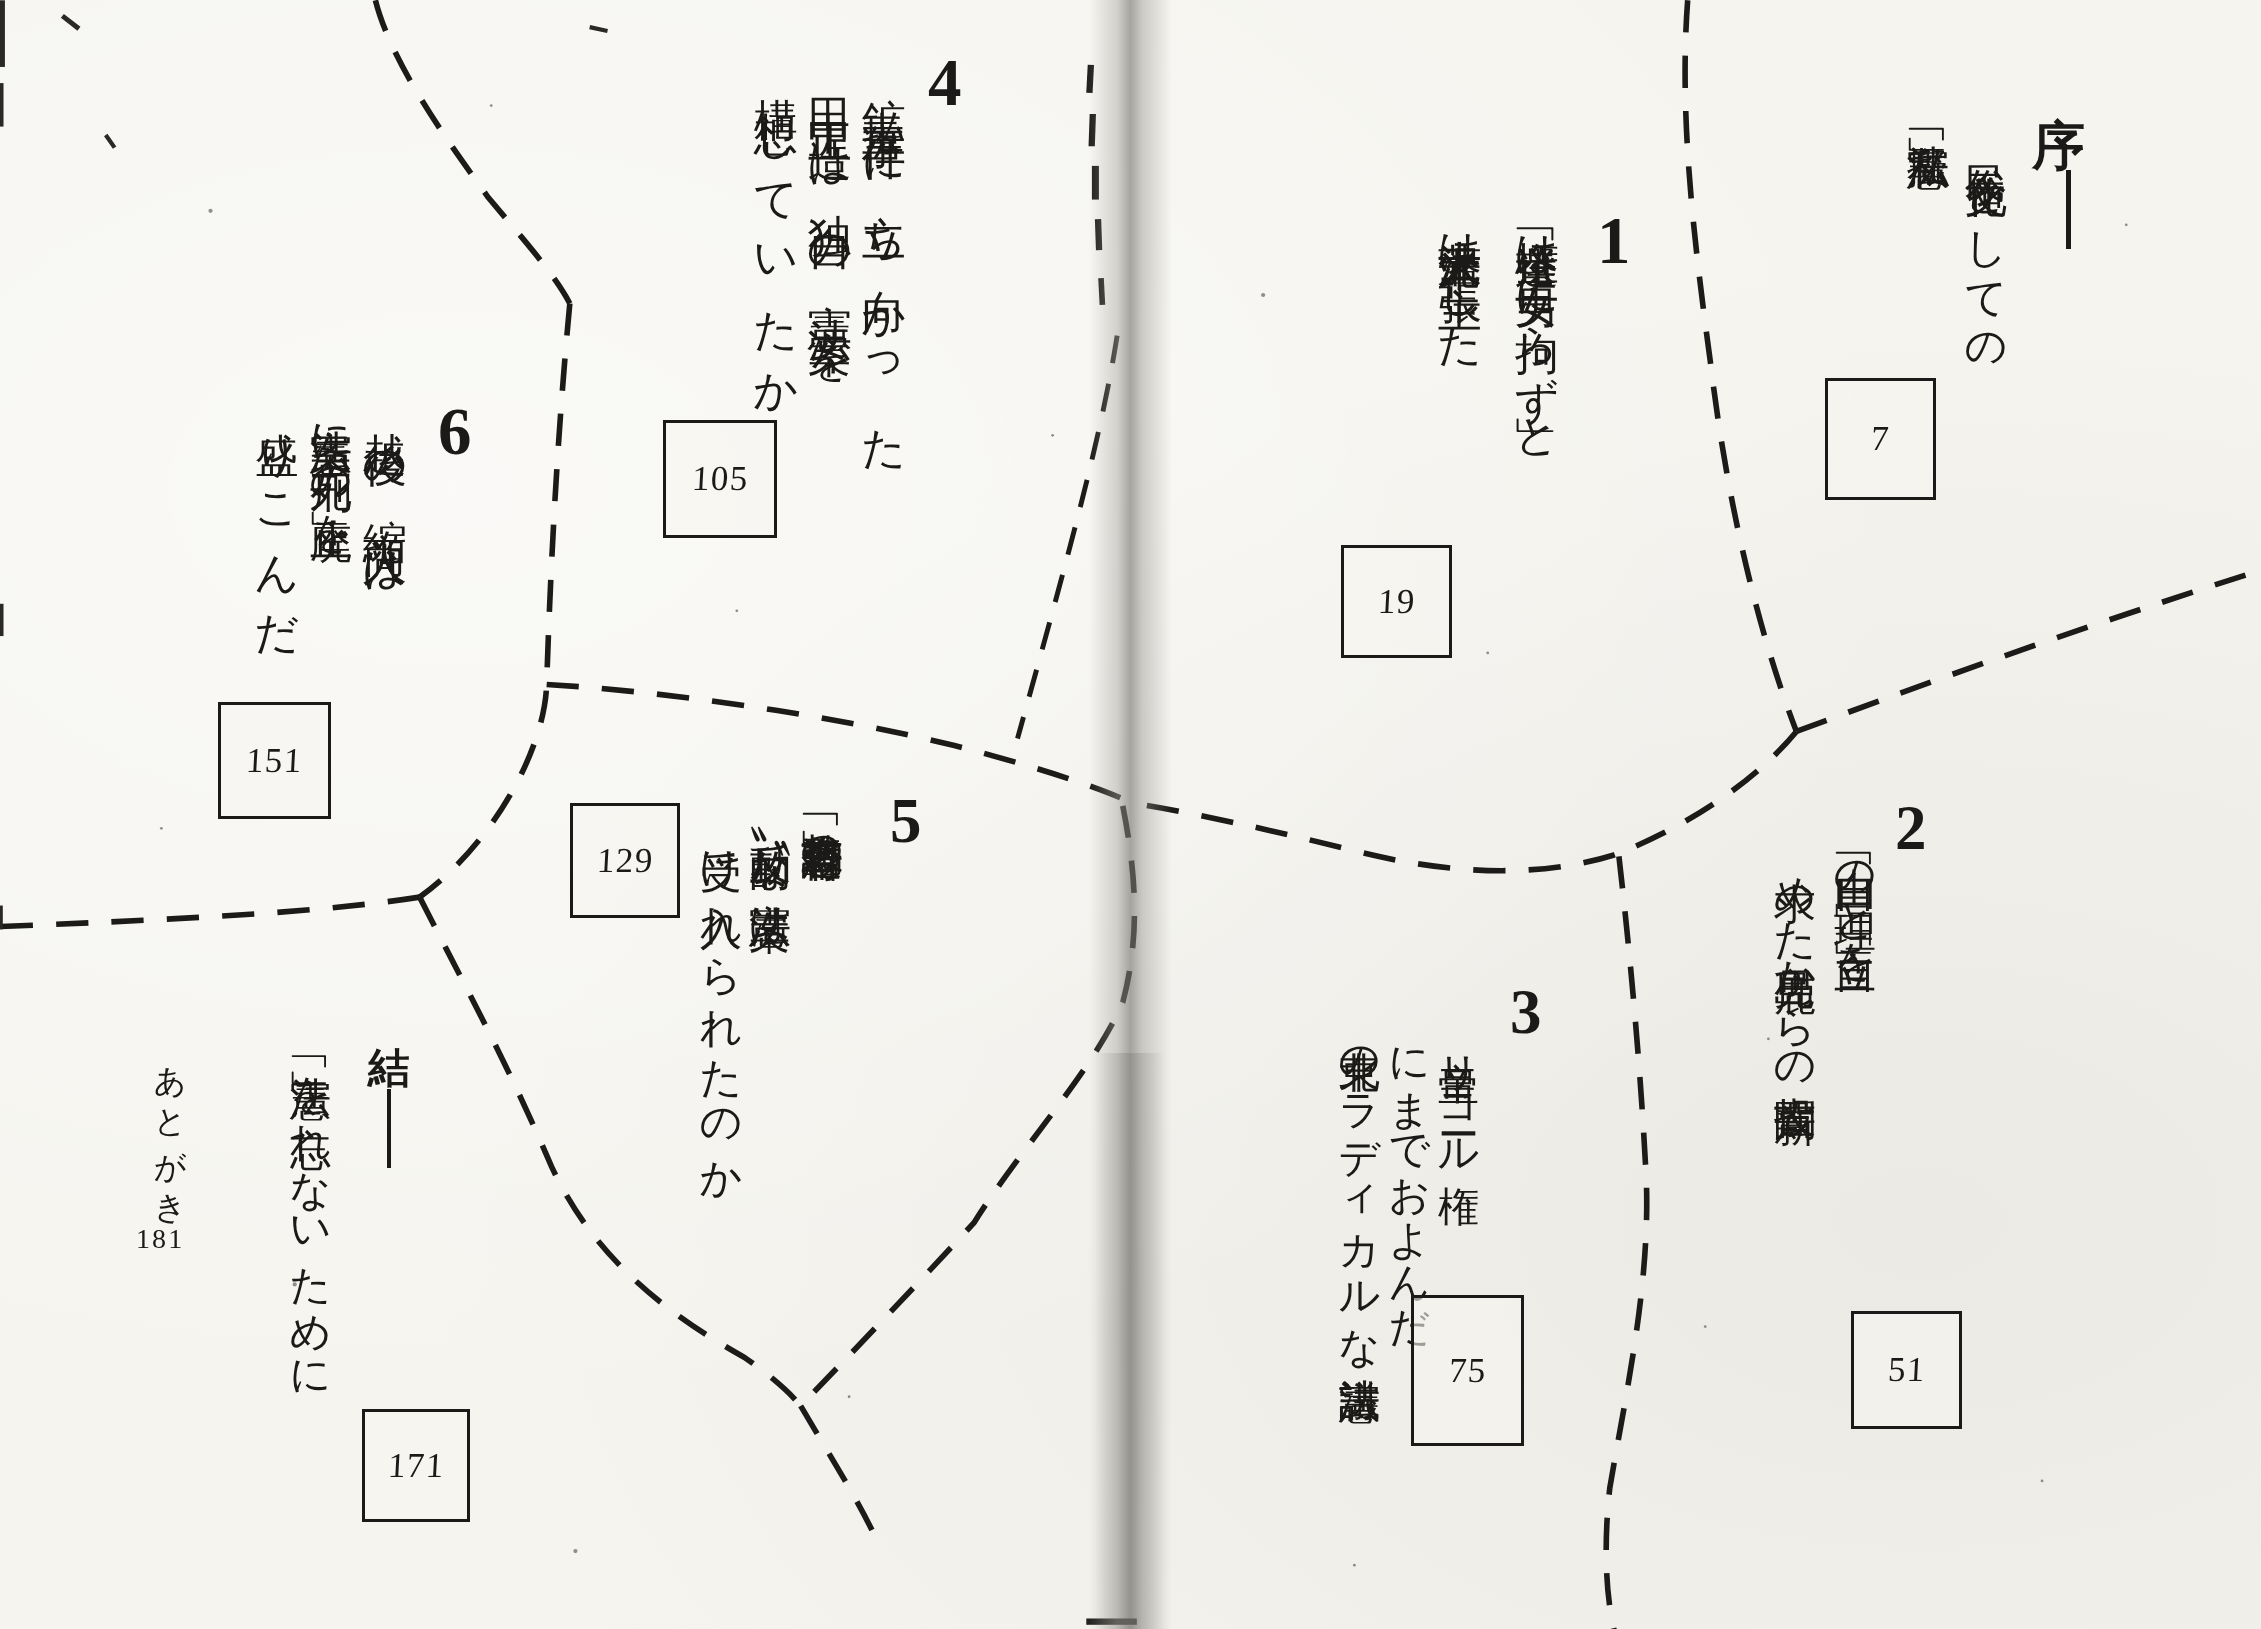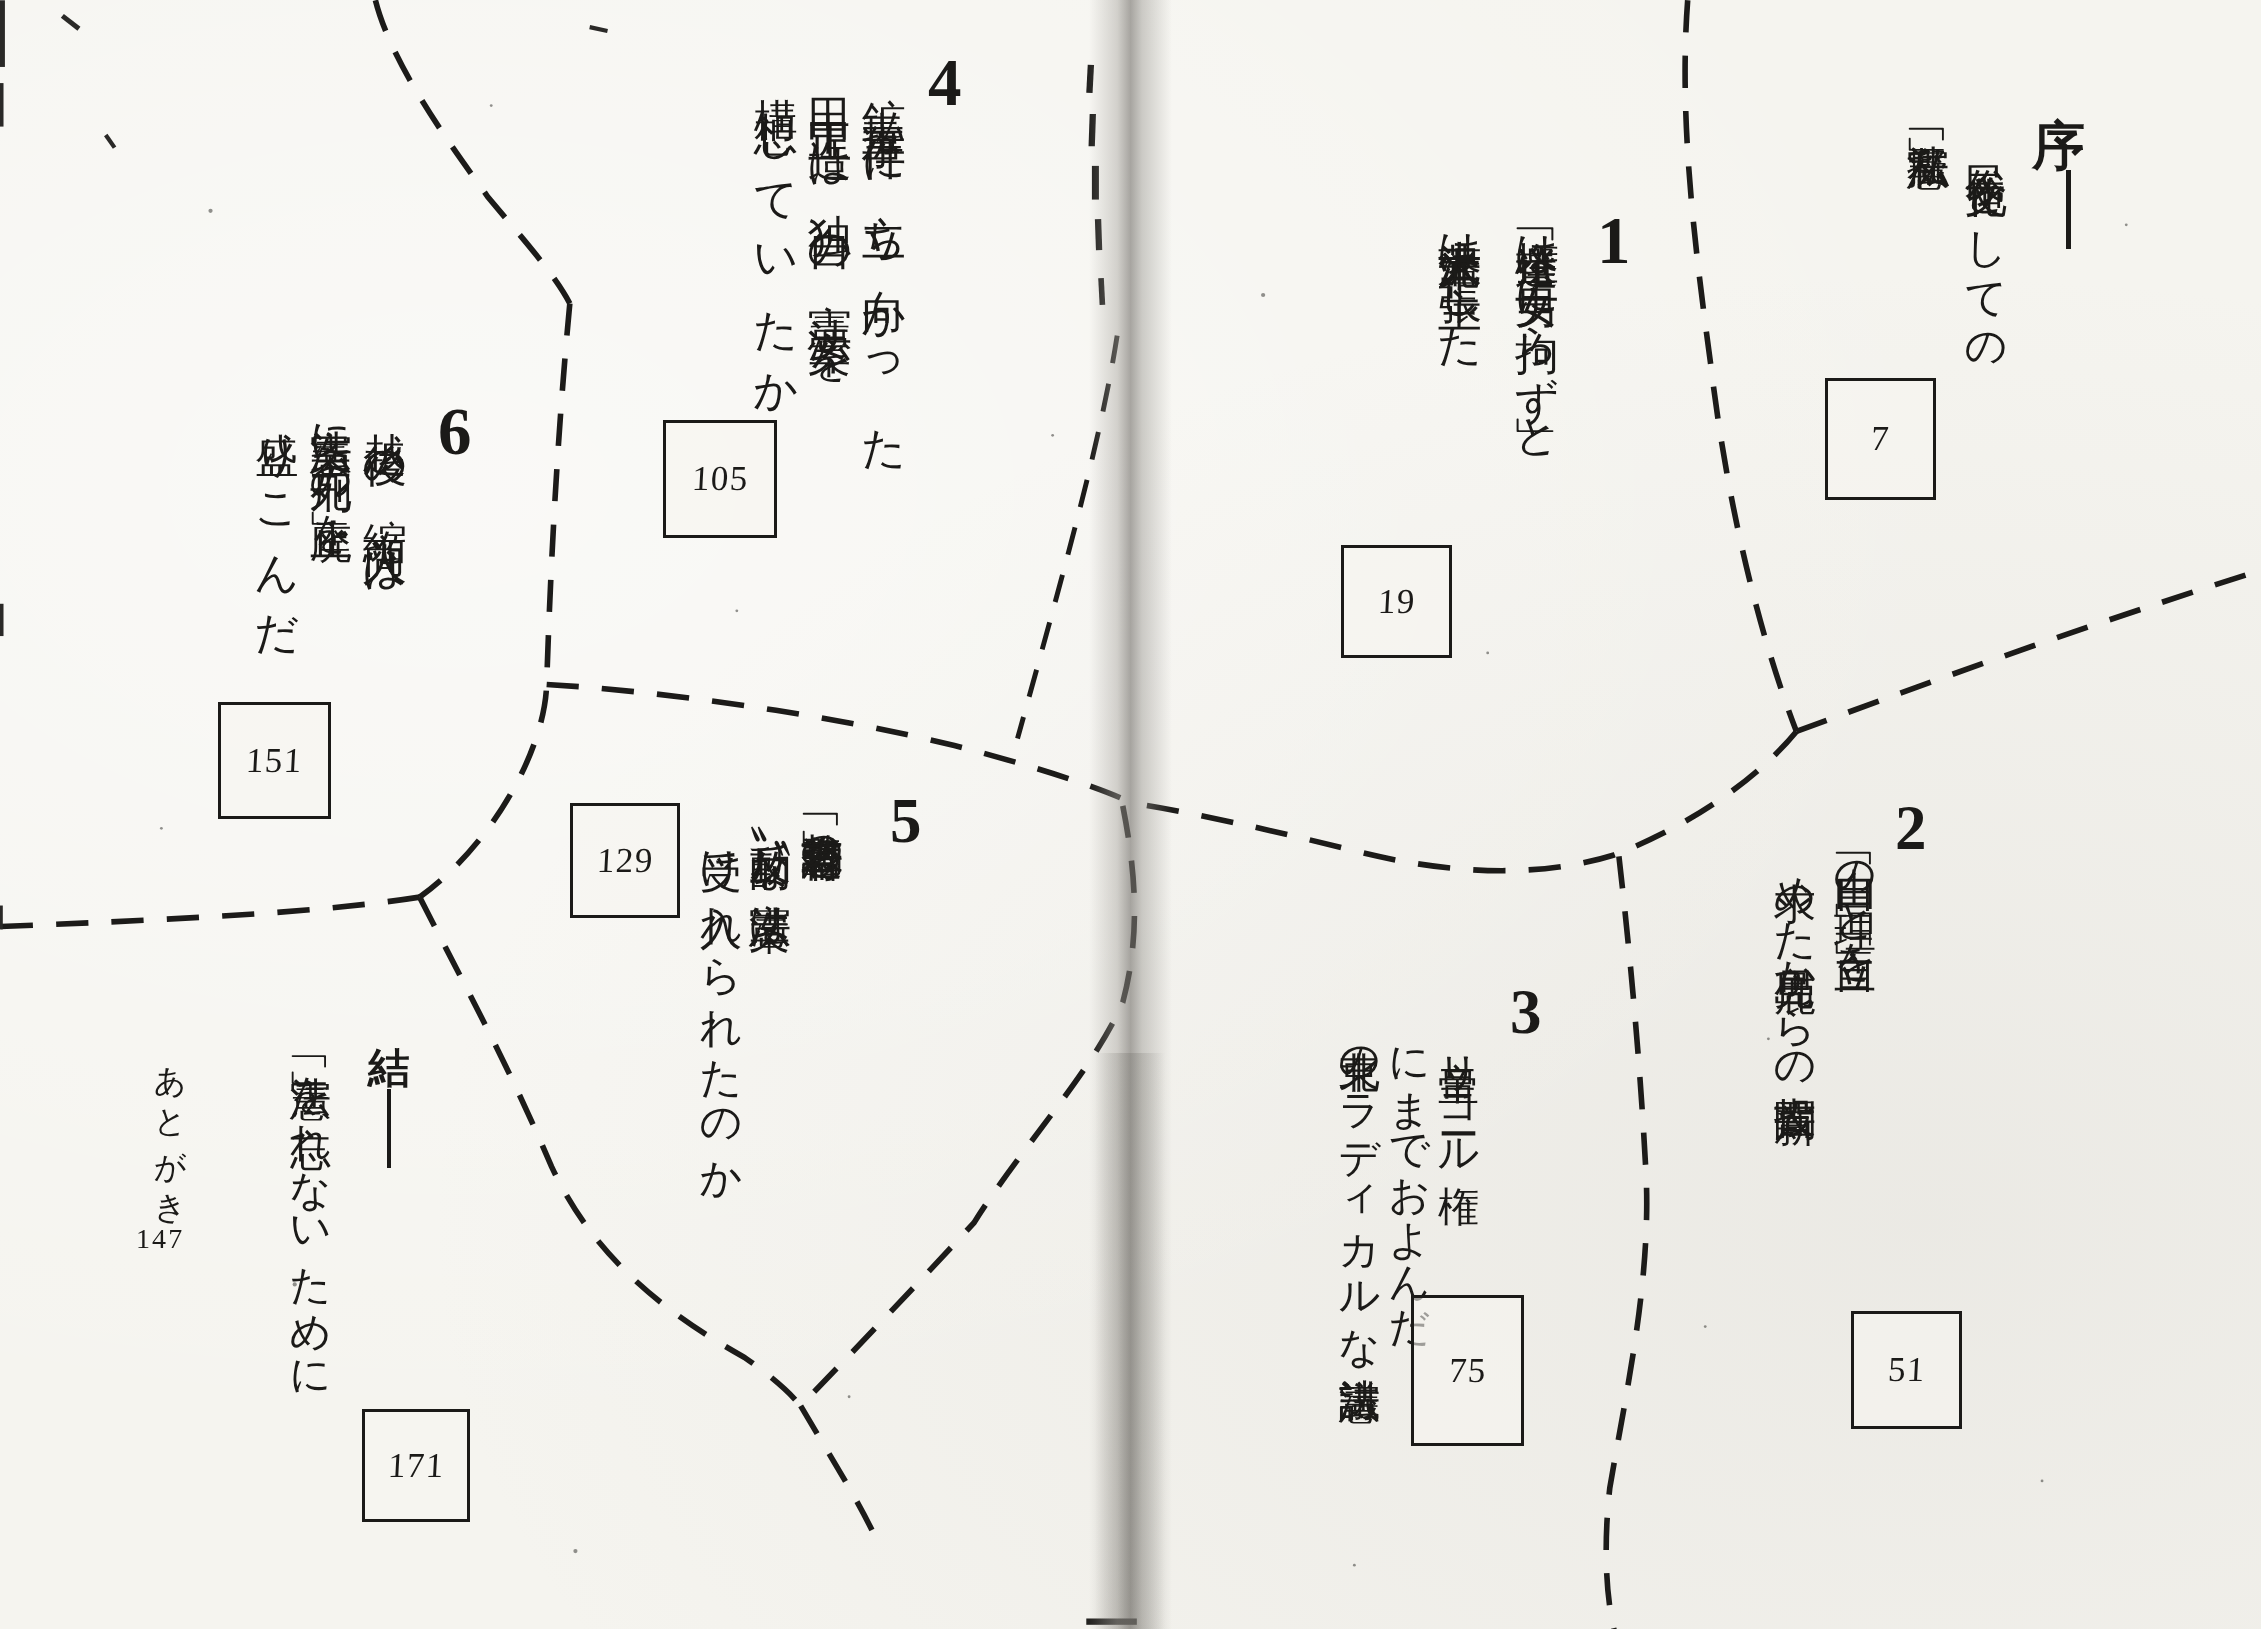--- a/index.html
+++ b/index.html
@@ -190,16 +190,16 @@
   </div>
 
   <div class="heading-kanji" style="left:368px;top:1040px;font-size:42px;">結</div>
   <div class="vdash" style="left:387px;top:1089px;width:4.2px;height:79px;"></div>
   <div class="vcol" style="left:289px;top:1043px;font-size:41px;letter-spacing:0.02em;">「憲法」を忘れないために</div>
   <div class="page-box" style="left:362px;top:1409px;width:102px;height:107px;">
     <span>171</span>
   </div>
 
   <div class="vcol" style="left:153px;top:1044px;font-size:32px;letter-spacing:0.18em;">あとがき</div>
-  <div class="pageno-plain" style="left:136px;top:1223px;">147</div>
+  <div class="pageno-plain" style="left:136px;top:1223px;">181</div>
 
 </div>
 
 
 </body></html>

